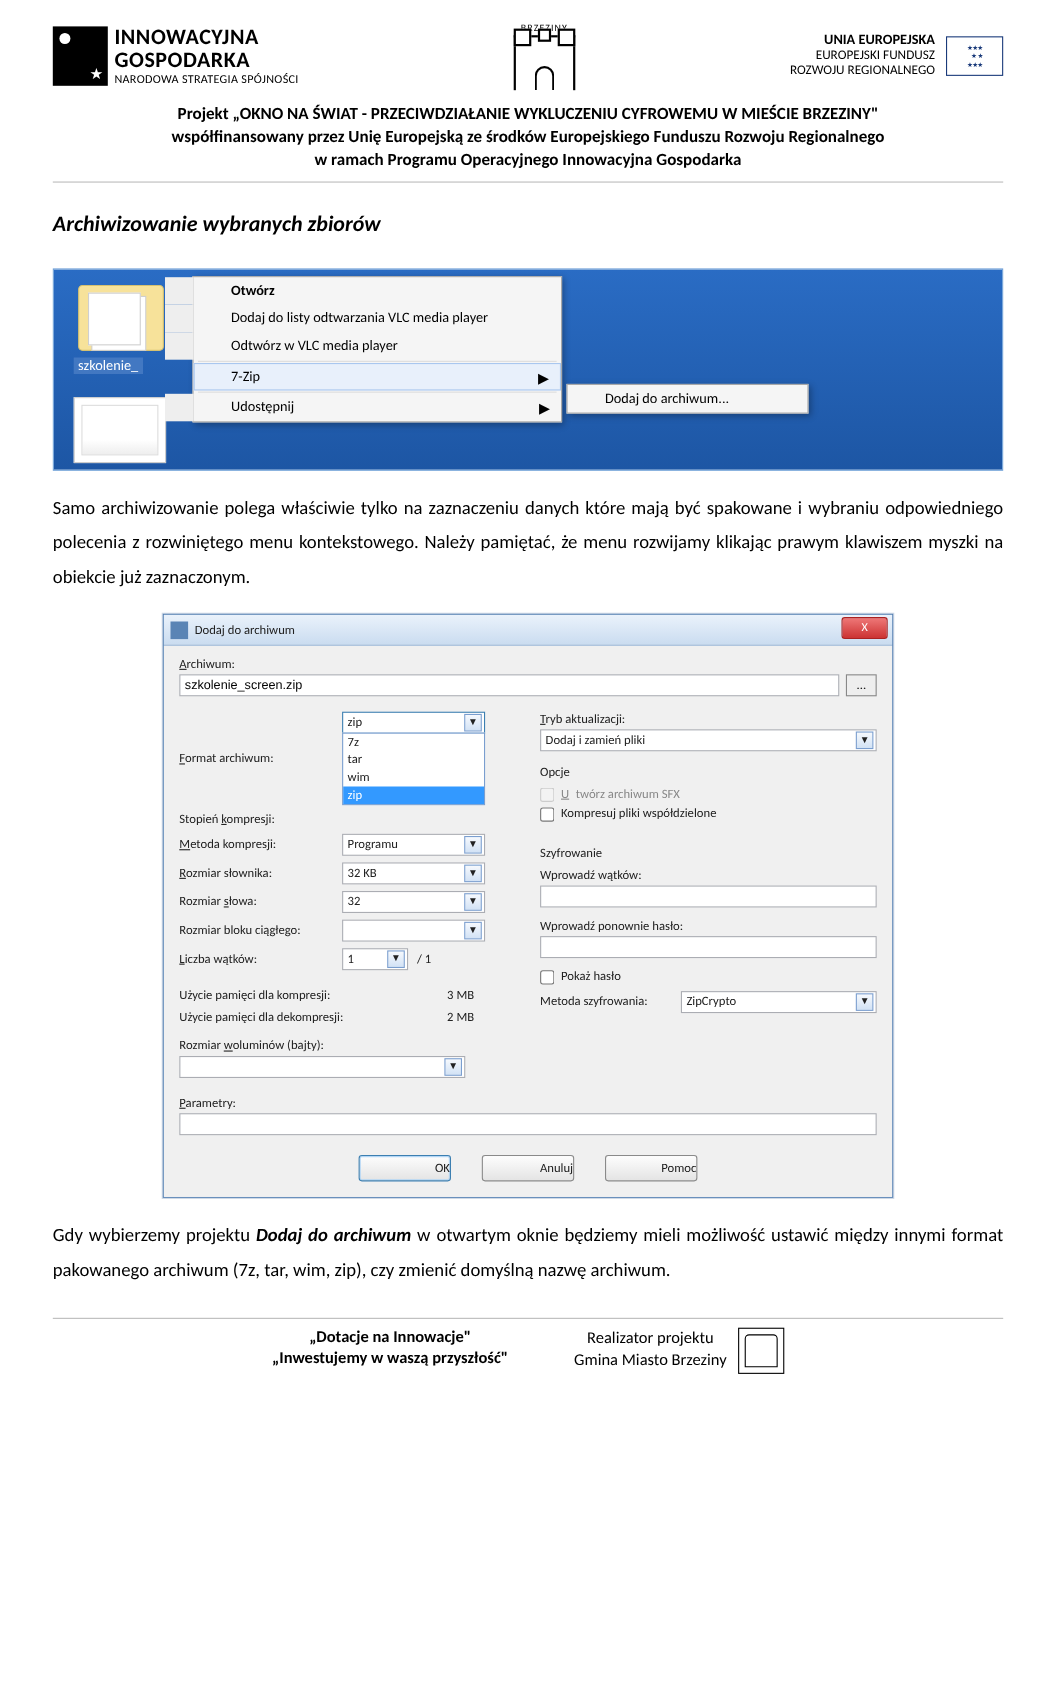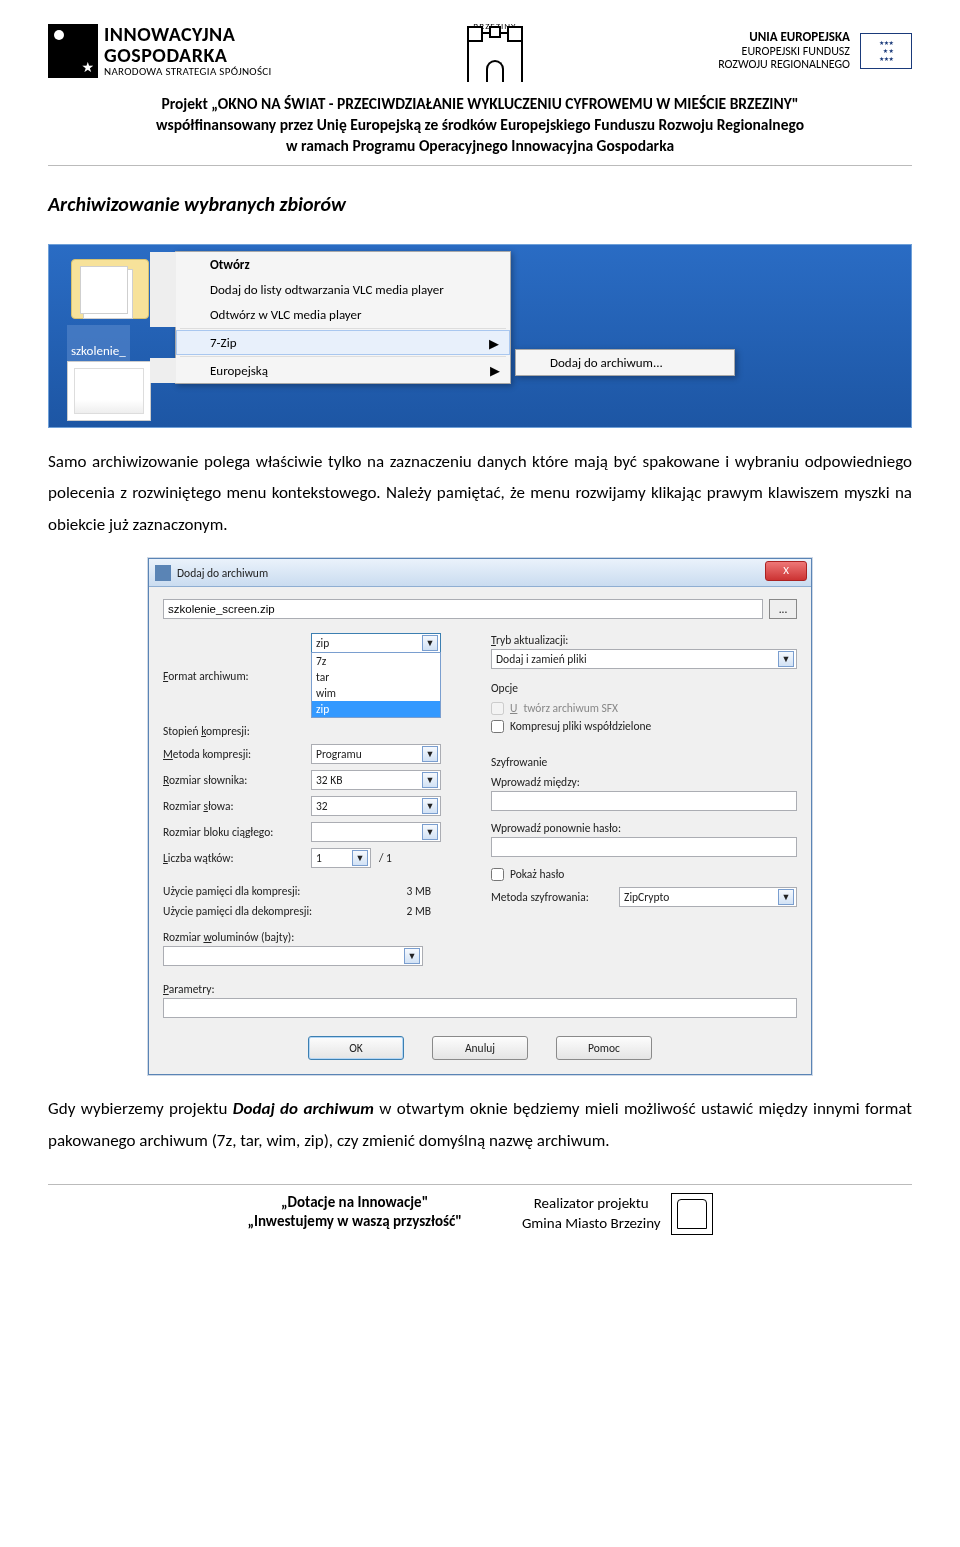--- a/index.html
+++ b/index.html
@@ -35,21 +35,21 @@
   .eu-flag { width:52px; height:36px; border:1.5px solid #1a3a7a; display:flex; align-items:center; justify-content:center; color:#1a3a7a; font-size:6px; letter-spacing:-1px;}
   .project-desc { text-align:center; font-size:15.5px; line-height:1.35; margin:8px 0 4px; }
   .project-desc .b { font-weight:bold; }
   hr.sep { border:none; border-top:1px solid #bbb; margin:8px 0 26px; }
   h2.section { font-size:20px; font-weight:bold; font-style:italic; margin-bottom:28px;}
   .body-text { font-size:17px; line-height:1.85; text-align:justify; margin:18px 0; }
   
   .shot1 { width:100%; height:184px; background: linear-gradient(#2a6cc4,#1d56a4); position:relative; border:1px solid #6fa0d8;}
   .shot1 .folder { position:absolute; left:22px; top:14px; width:78px; height:60px; background:#f7e29a; border-radius:4px; border:1px solid #d6c170;}
   .shot1 .folder .pages{ position:absolute; left:8px; top:6px; width:48px; height:48px; background:#fff; border:1px solid #cfcfcf; box-shadow:4px 4px 0 #fff,4px 4px 0 1px #cfcfcf;}
-  .shot1 .folder-label{ position:absolute; left:18px; top:80px; color:#fff; font-size:13px; background:rgba(80,130,200,.7); padding:18px 4px;}
+  .shot1 .folder-label{ position:absolute; left:18px; top:80px; color:#fff; font-size:13px; background:rgba(80,130,200,.7); padding:0 4px;}
   .shot1 .thumb2{ position:absolute; left:18px; top:116px; width:84px; height:60px; background:#fff; border:1px solid #ccc; padding:6px;}
   .shot1 .thumb2 .inner{width:100%;height:100%;border:1px solid #ddd;background:linear-gradient(#fff 70%,#eee);}
   .shot1 .menu { position:absolute; left:126px; top:6px; width:336px; background:#f5f5f5; border:1px solid #a8a8a8; box-shadow:2px 2px 6px rgba(0,0,0,.3); font-size:13px;}
   .shot1 .menu .mi { padding:5px 10px 5px 34px; border-left:26px solid #eee; margin-left:-26px; position:relative;}
   .shot1 .menu .mi.bold { font-weight:bold; }
   .shot1 .menu .sep { border-top:1px solid #ddd; margin:1px 4px;}
   .shot1 .menu .mi.hl { background:#e8f0fb; border:1px solid #a9c7ef; margin:0; padding:4px 9px 4px 33px;}
   .shot1 .menu .arrow { position:absolute; right:10px; top:5px; }
   .shot1 .submenu { position:absolute; left:466px; top:104px; background:#f5f5f5; border:1px solid #a8a8a8; box-shadow:2px 2px 6px rgba(0,0,0,.3); font-size:13px; min-width:220px;}
   .shot1 .submenu .mi { padding:5px 12px 5px 34px;}
@@ -77,21 +77,21 @@
   .shot2 .lbl{width:140px;}
   .shot2 .field{width:130px;}
   .shot2 .valright{text-align:right;width:130px;}
   .shot2 .grp-title{margin:4px 0 6px;}
   .shot2 .chk{display:flex;align-items:center;gap:6px;margin:4px 0;color:#888;}
   .shot2 .chk input{width:13px;height:13px;}
   .shot2 .chk.enabled{color:#222;}
   .shot2 .pwfield{width:100%;height:20px;border:1px solid #abadb3;background:#fff;margin:2px 0 10px;}
   .shot2 .param{width:100%;height:20px;border:1px solid #abadb3;background:#fff;margin-top:2px;}
   .shot2 .btns{display:flex;justify-content:center;gap:28px;margin-top:18px;}
-  .shot2 .btn{width:96px;height:24px;border:1px solid #8a8a8a;background:linear-gradient(#fdfdfd,#e4e4e4);border-radius:3px;text-align:center;line-height:22px;}
+  .shot2 .btn{width:84px;height:24px;border:1px solid #8a8a8a;background:linear-gradient(#fdfdfd,#e4e4e4);border-radius:3px;text-align:right;line-height:22px;}
   .shot2 .btn.primary{border:1px solid #3c7fb1;box-shadow:0 0 0 1px #b3d6f5 inset;}
   
   .footer { margin-top:28px; }
   .footer hr{border:none;border-top:1px solid #bbb;margin-bottom:8px;}
   .footer-row{display:flex;justify-content:center;align-items:flex-start;gap:60px;font-size:15px;}
   .footer-col{text-align:center;line-height:1.3;}
   .footer-logo{width:42px;height:42px;border:1.5px solid #000;position:relative;}
   .footer-logo .c{position:absolute;inset:5px;border:1.5px solid #000;border-radius:4px 4px 0 0;}
 </style>
 </head>
@@ -140,36 +140,37 @@
   <div class="thumb2">
       <div class="inner"></div>
     </div>
   <div class="menu">
     <div class="mi bold">Otwórz</div>
     <div class="mi">Dodaj do listy odtwarzania VLC media player</div>
     <div class="mi">Odtwórz w VLC media player</div>
     <div class="sep"></div>
     <div class="mi hl"><span>7-Zip</span><span class="arrow">▶</span></div>
     <div class="sep"></div>
-    <div class="mi"><span>Europejską</span><span class="arrow">▶</span></div>
+    <div class="mi"><span>Udostępnij</span><span class="arrow">▶</span></div>
   </div>
   <div class="submenu">
     <div class="mi">Dodaj do archiwum...</div>
   </div>
 </div>
 
 <p class="body-text">Samo archiwizowanie polega właściwie tylko na zaznaczeniu danych które mają być spakowane i wybraniu odpowiedniego polecenia z rozwiniętego menu kontekstowego. Należy pamiętać, że menu rozwijamy klikając prawym klawiszem myszki na obiekcie już zaznaczonym.</p>
 
 <div class="shot2">
   <div class="titlebar">
     <div class="ico"></div>
     <span>Dodaj do archiwum</span>
     <div class="closebtn">X</div>
   </div>
   <div class="body">
+    <label><span class="u">A</span><span>rchiwum:</span></label>
     <div class="archname">
       <input type="text" value="szkolenie_screen.zip" style="">
       <div class="browse">...</div>
     </div>
     <div class="cols">
       <div class="col">
         <div class="row">
             <div class="lbl"><span class="u">F</span>ormat archiwum:</div>
           <div style="flex:1">
             <div class="sel open field">
@@ -250,21 +251,21 @@
             <input type="checkbox" disabled="" style="">
             <span class="u">U</span>
             <span>twórz archiwum SFX</span>
           </div>
         <div class="chk enabled">
             <input type="checkbox" style="">
             <span>Kompresuj pliki współdzielone</span>
           </div>
         <div style="height:14px"></div>
         <div class="grp-title">Szyfrowanie</div>
-        <label>Wprowadź między:</label>
+        <label>Wprowadź wątków:</label>
         <div class="pwfield"></div>
         <label>Wprowadź ponownie hasło:</label>
         <div class="pwfield"></div>
         <div class="chk enabled">
             <input type="checkbox" style="">
             <span>Pokaż hasło</span>
           </div>
         <div class="row" style="margin-top:6px">
             <div class="lbl" style="width:120px">Metoda szyfrowania:</div>
           <div class="sel" style="flex:1">

